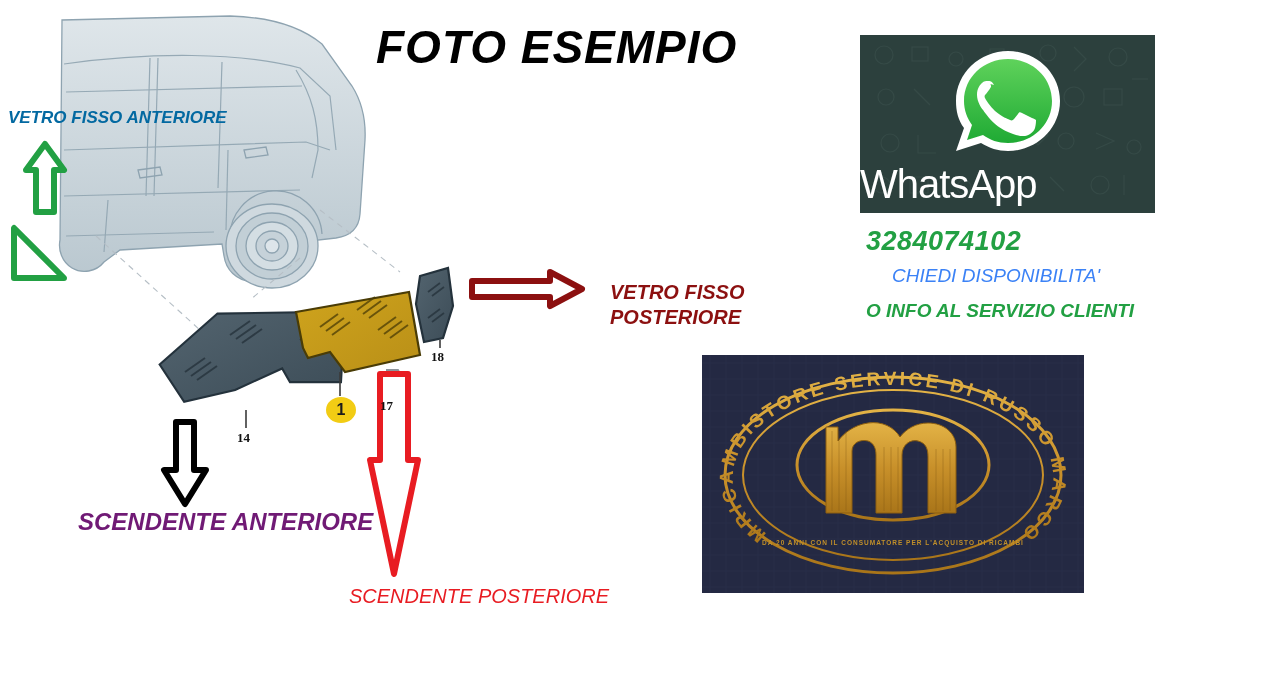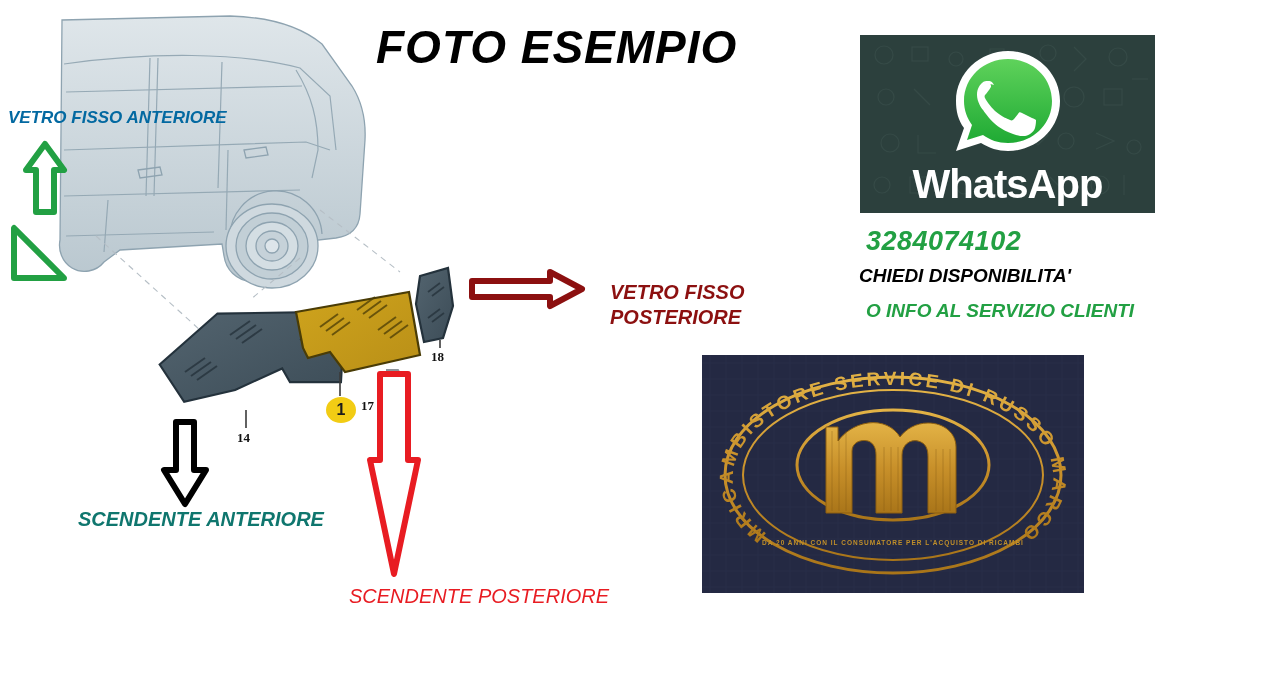--- a/index.html
+++ b/index.html
@@ -19,51 +19,51 @@
     font-size:17px; font-weight:bold; font-style:italic;
     color:#0369a1; white-space:nowrap; z-index:8;
   }
   #label-vetro-fisso-posteriore{
     left:610px; top:280px;
     font-size:20px; font-weight:bold; font-style:italic;
     color:#8c1010; line-height:1.25; white-space:nowrap;
   }
   #label-scendente-anteriore{
     left:78px; top:508px;
-    font-size:20px; font-weight:bold; font-style:italic;
-    color:#0f766e; white-space:nowrap;text-align:center;
+    font-size:24px; font-weight:bold; font-style:italic;
+    color:#701a75; white-space:nowrap;text-align:center;
   }
   #label-scendente-posteriore{
     left:349px; top:585px;
     font-size:20px; font-weight:normal; font-style:italic;
     color:#e81c22; white-space:nowrap;
   }
 
   
   #whatsapp-banner{
     left:860px; top:35px; width:295px; height:178px;
     background:#2c403d; overflow:hidden;
   }
   #whatsapp-banner .pattern{
     position:absolute; inset:0; opacity:.14;
   }
   #whatsapp-wordmark{
     position:absolute; left:0; right:0; bottom:6px;
-    text-align:center; color:#fff; font-size:40px;
-    font-weight:bold; letter-spacing:-1px;
+    color:#fff; font-size:40px;
+    font-weight:normal; letter-spacing:-1px;
   }
   #whatsapp-phone{
     left:866px; top:226px;
     font-size:27px; font-weight:bold; font-style:italic;
     color:#22a043; letter-spacing:.5px; white-space:nowrap;
   }
   #whatsapp-line1{
-    left:859px; top:265px;
-    font-size:19px; font-weight:bold; font-style:italic;
-    color:#000000; white-space:nowrap;
+    left:892px; top:265px;
+    font-size:19px; font-weight:normal; font-style:italic;
+    color:#3b82f6; white-space:nowrap;
   }
   #whatsapp-line2{
     left:866px; top:300px;
     font-size:19px; font-weight:bold; font-style:italic;
     color:#22a043; white-space:nowrap;
   }
 
   
   #shop-logo{
     left:702px; top:355px; width:382px; height:238px;
@@ -77,21 +77,21 @@
     font-size:13px; font-weight:bold; color:#111;
     font-family:"Liberation Serif", serif;
   }
   #num-16{
     left:326px; top:397px; width:30px; height:26px;
     border-radius:50%; background:#f2cc14;
     display:flex; align-items:center; justify-content:center;
     font-size:16px; font-weight:bold; color:#1b1b1b;
     font-family:"Liberation Sans",sans-serif;
   }
-  #num-17{ left:361px; top:398px; }
+  #num-17{ left:380px; top:398px; }
   #num-14{ left:237px; top:430px; }
   #num-18{ left:431px; top:349px; }
 </style>
 </head>
 <body>
 
 <svg class="abs" id="car-diagram" viewBox="0 0 640 640" width="640" height="640">
   <defs>
     <linearGradient id="bodyg" x1="0" y1="0" x2="0" y2="1">
       <stop offset="0" stop-color="#dfe6ea"></stop>

